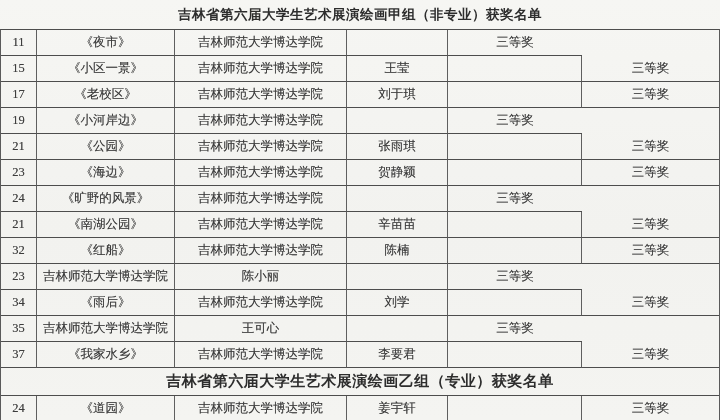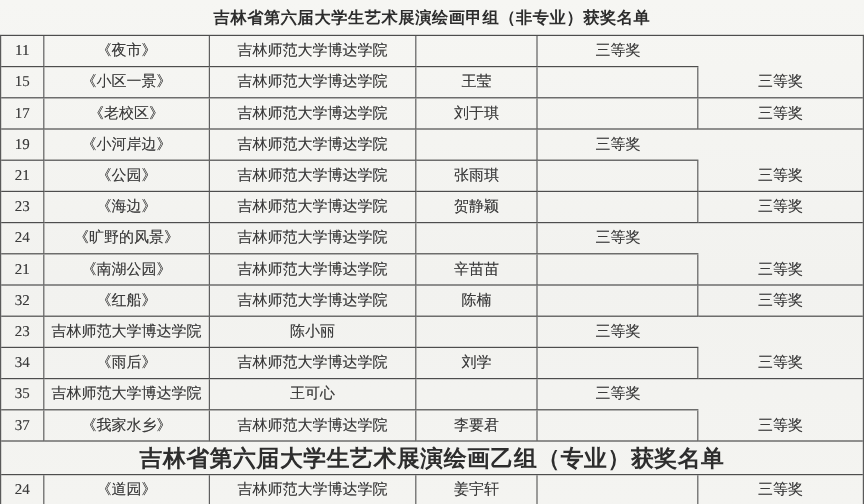--- a/index.html
+++ b/index.html
@@ -55,21 +55,21 @@
     text-shadow: 0 0 0.5px rgba(70,70,70,0.55);
   }
   .cell:last-child { border-right: none; }
   .section-row {
     height: 28px;
     box-sizing: border-box;
     border-bottom: 1px solid #4d4d4d;
     display: flex;
     align-items: center;
     justify-content: center;
-    font-size: 19px;
+    font-size: 15px;
     font-weight: bold;
     color: #2d2d2d;
     letter-spacing: 0.5px;
   }
 </style>
 </head>
 <body>
 
 <div class="page">
   <div class="doc-title">吉林省第六届大学生艺术展演绘画甲组（非专业）获奖名单</div>

